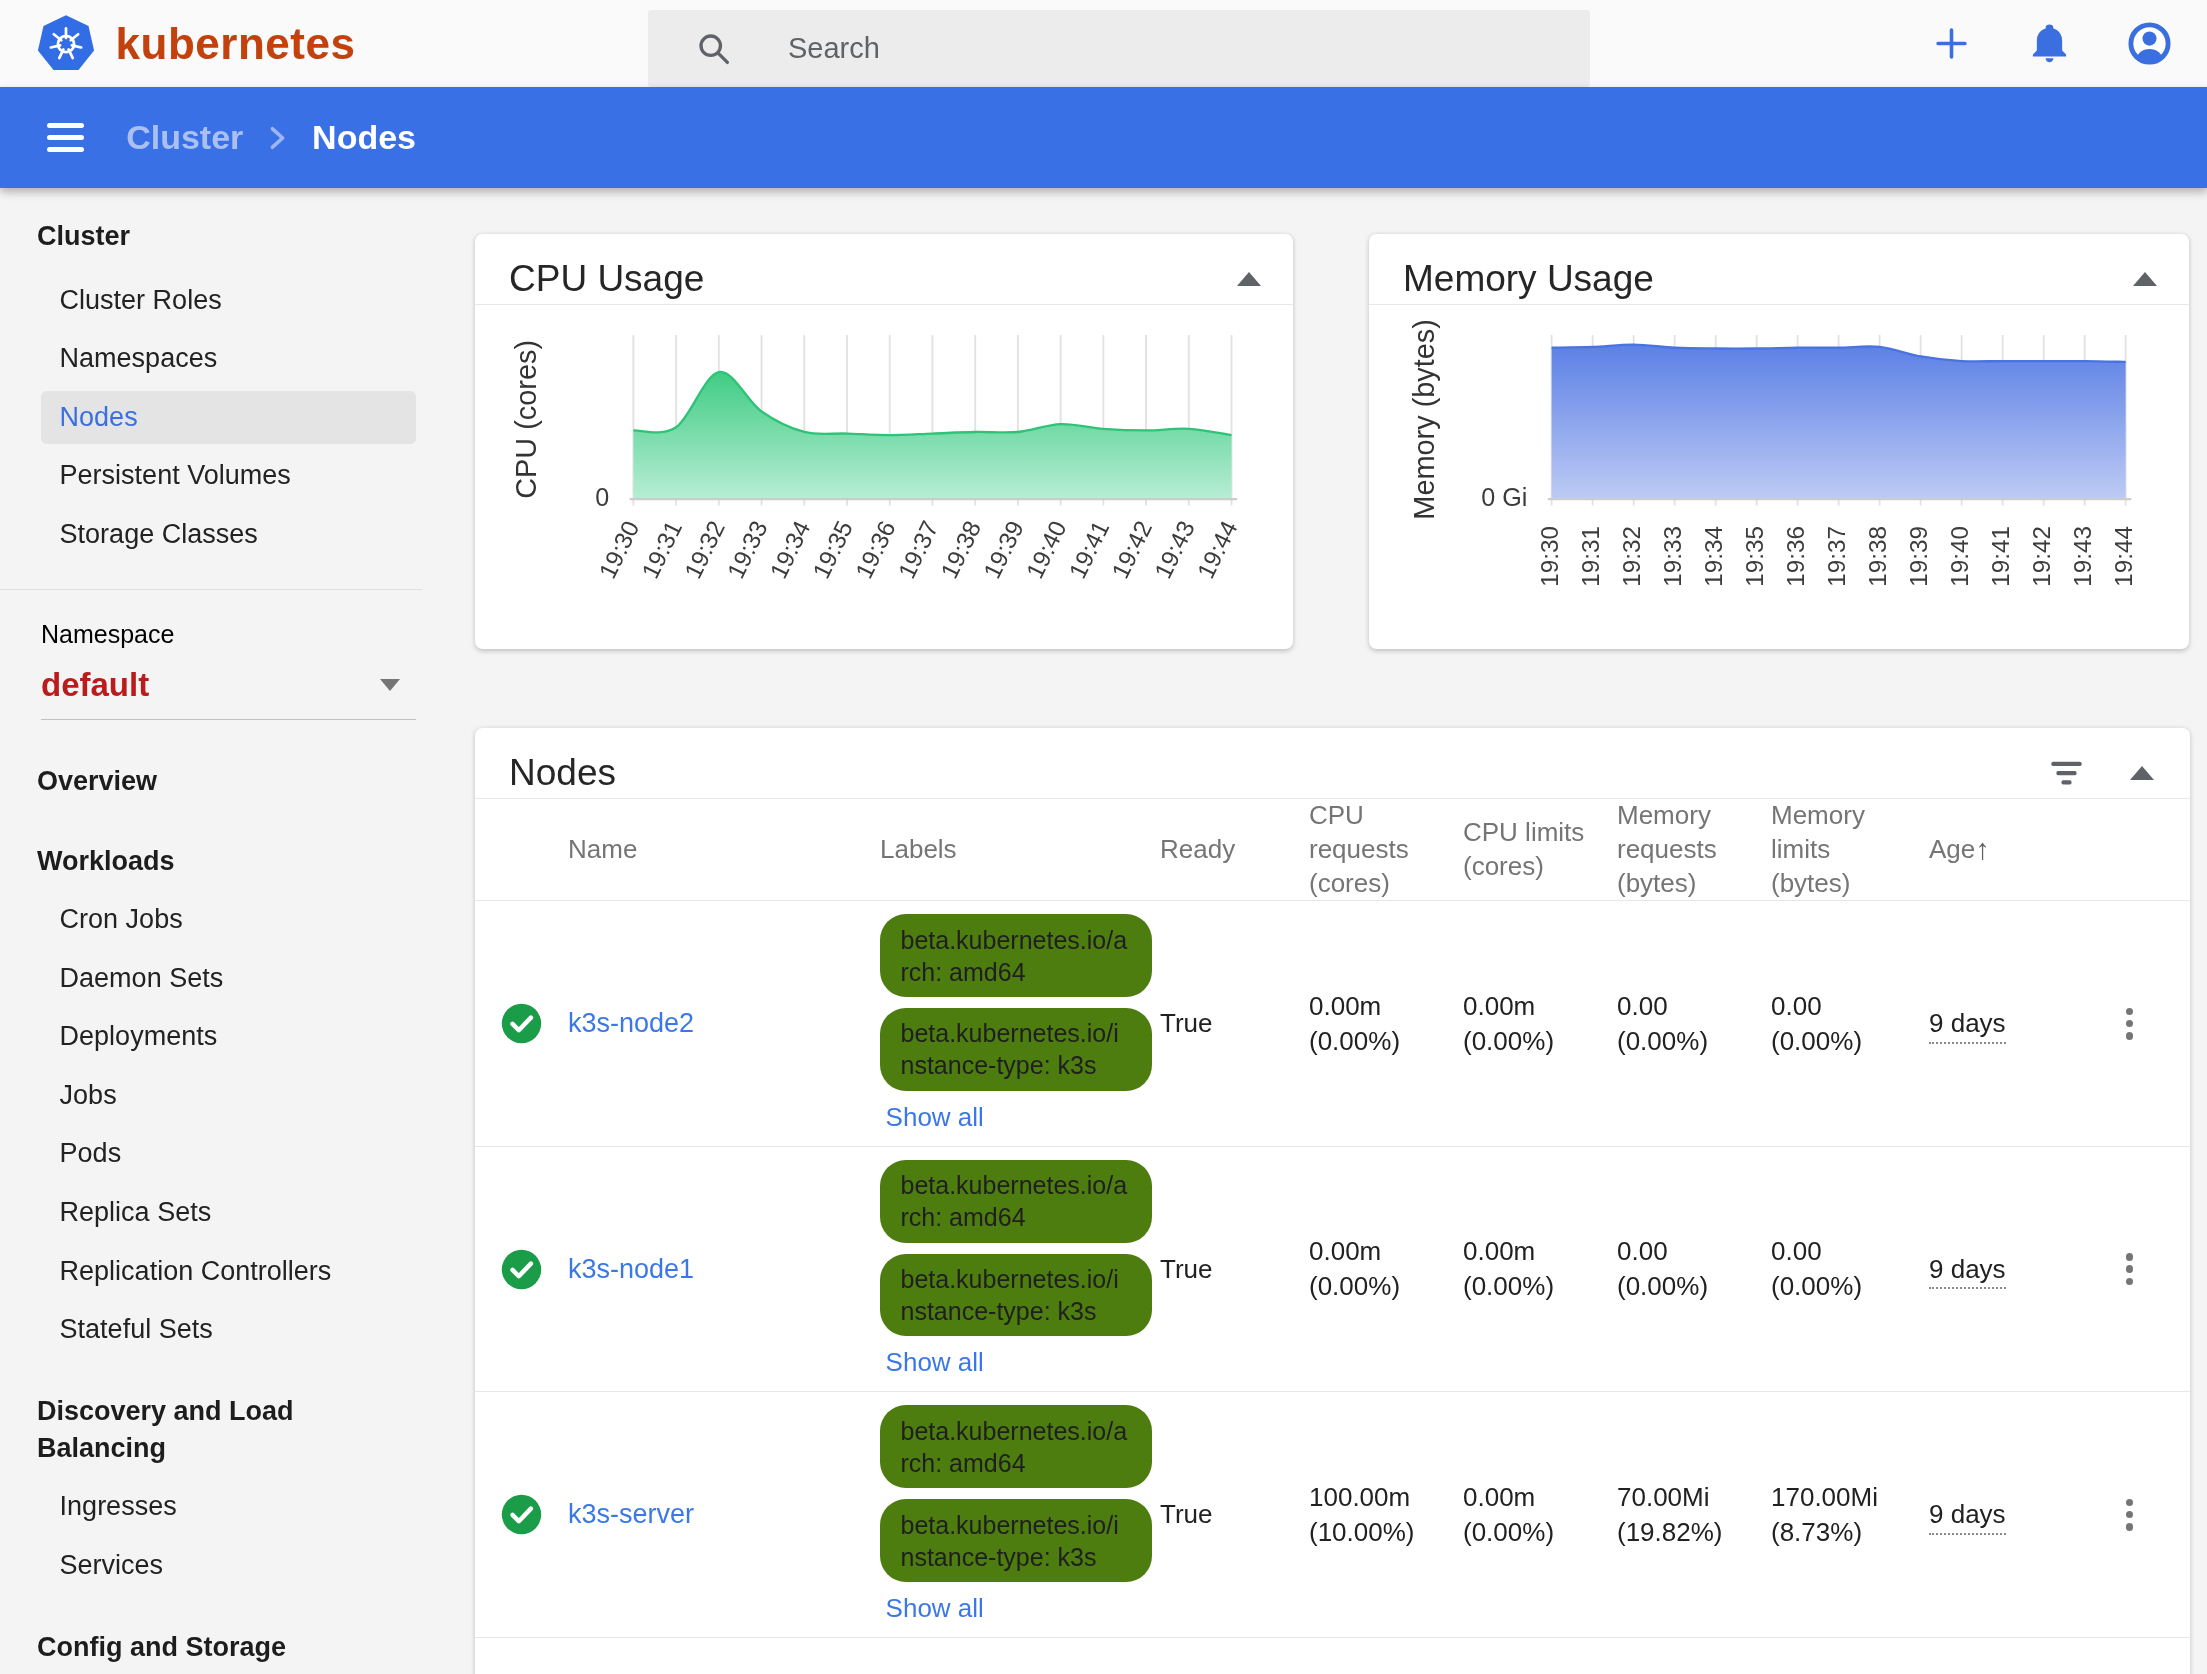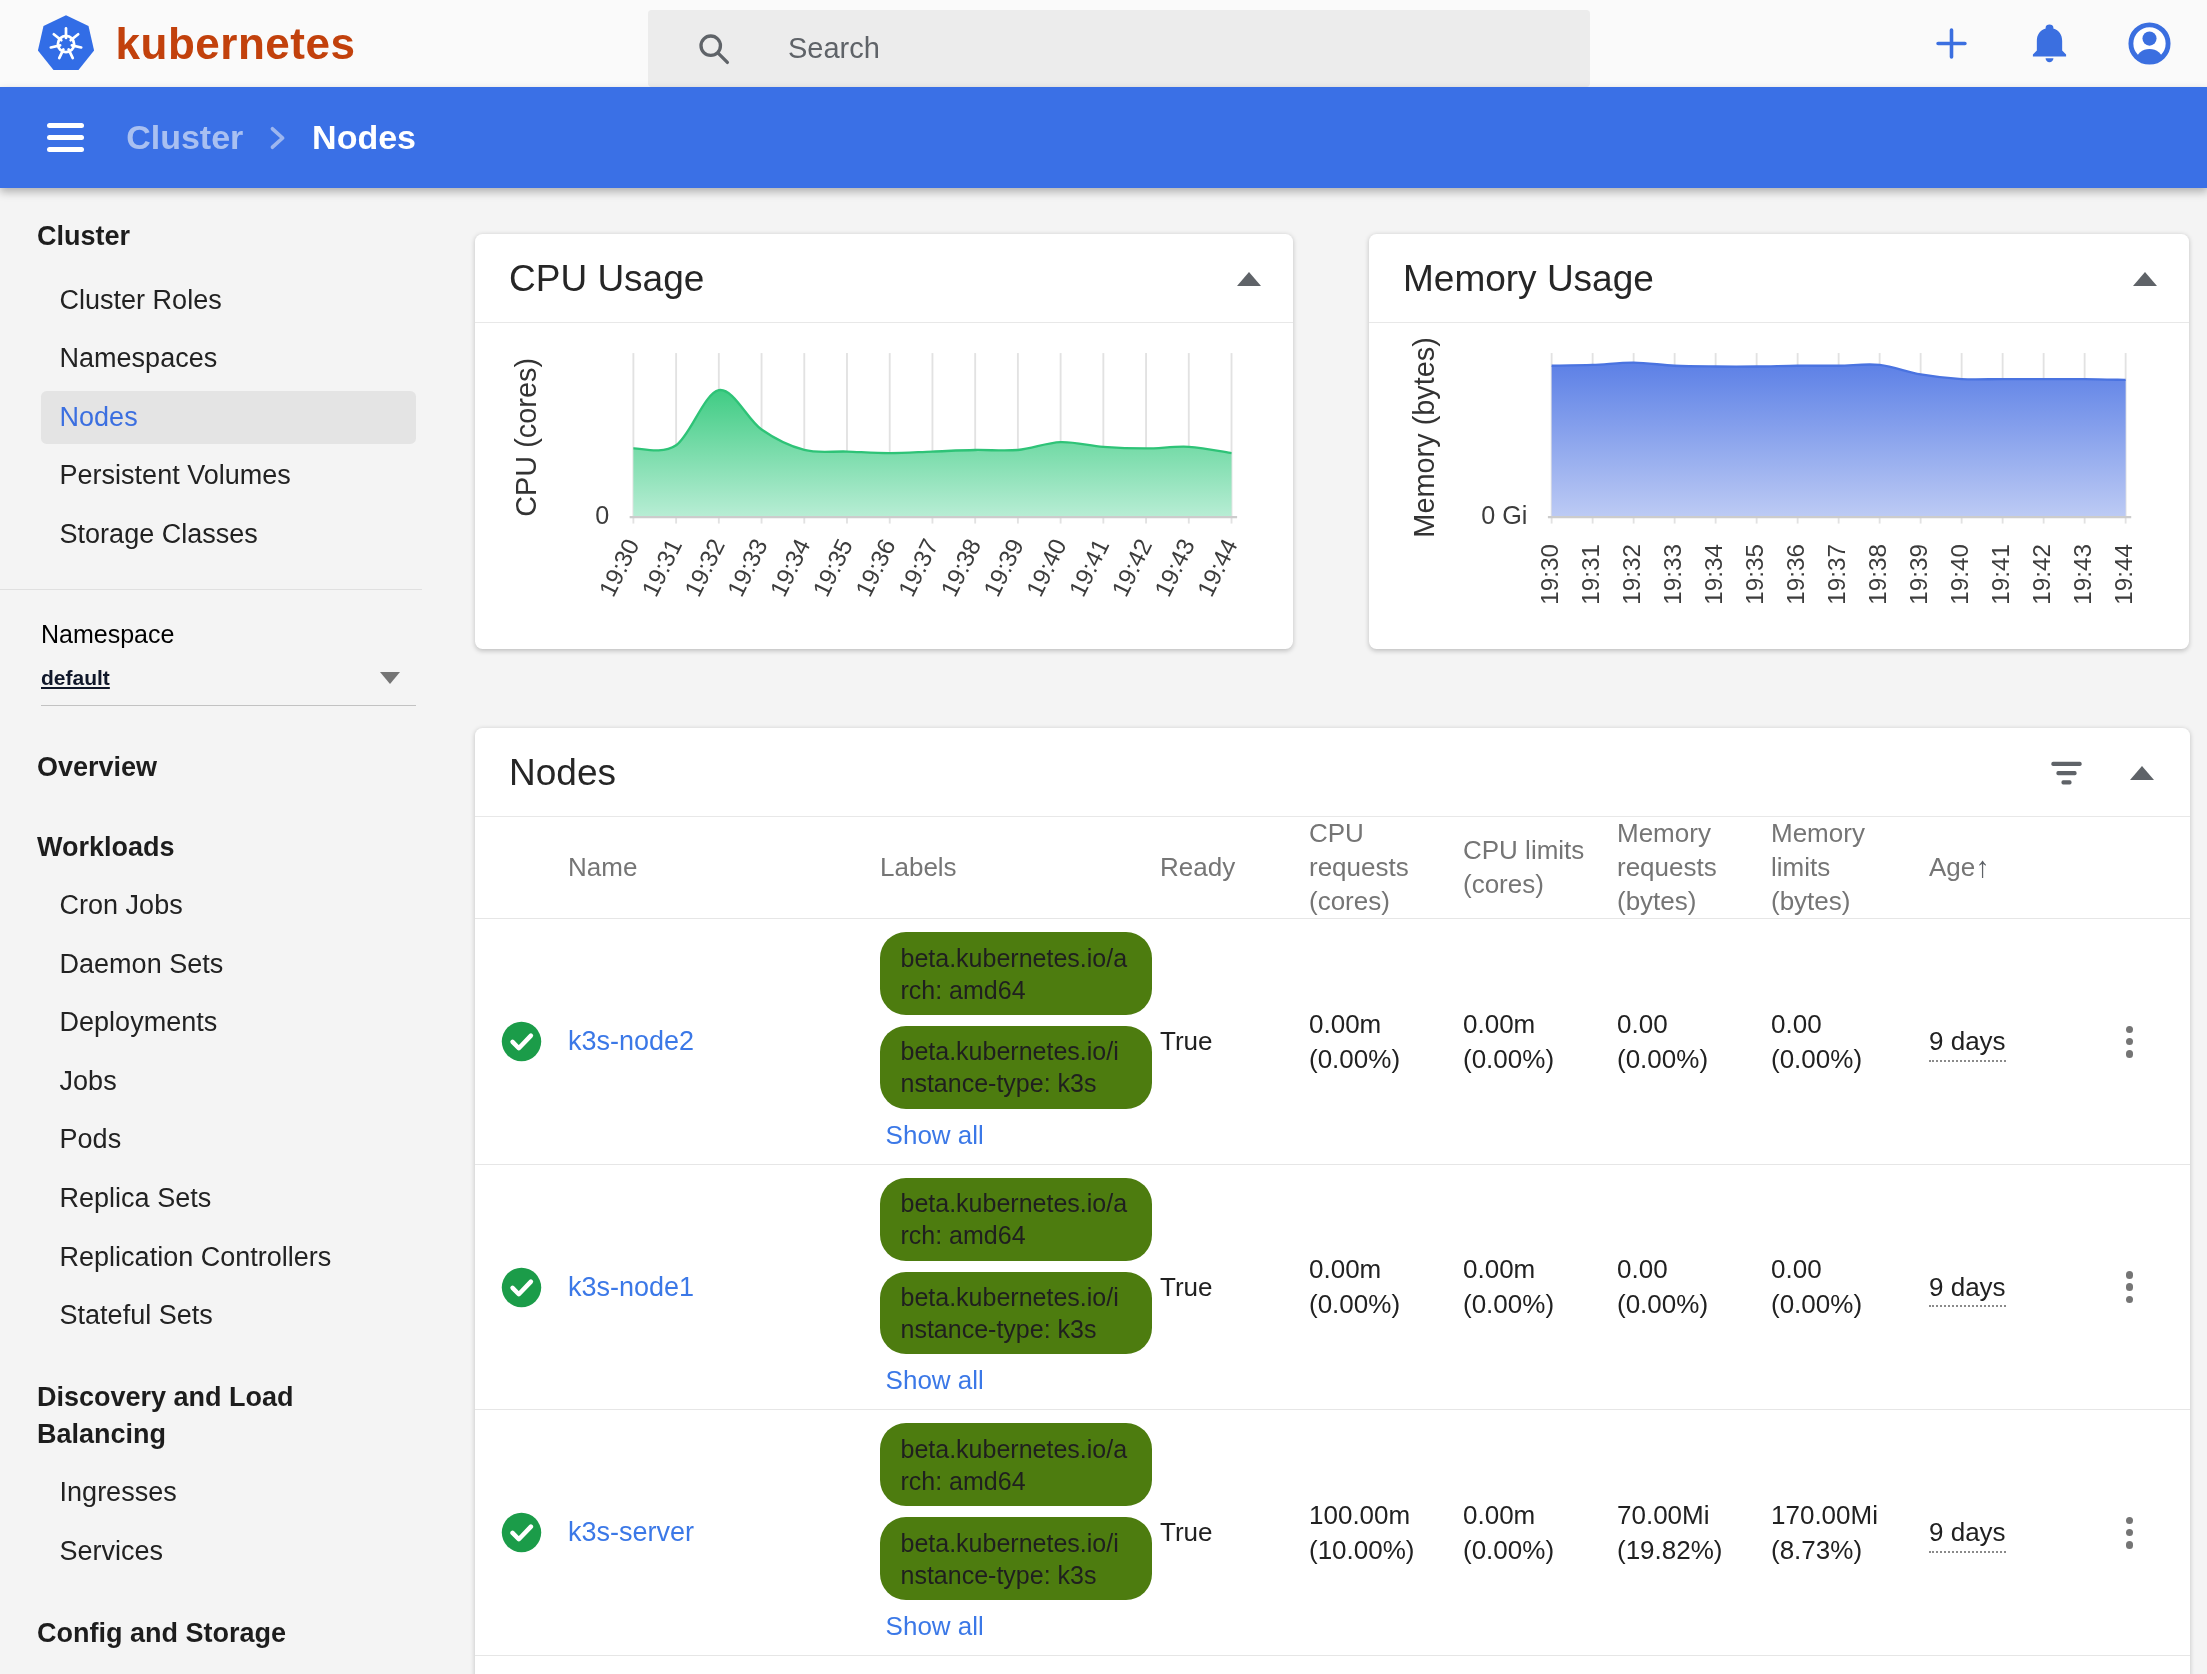--- a/index.html
+++ b/index.html
@@ -33,34 +33,34 @@
   
   .layout{display:flex;height:1487px;}
   .sidebar{width:422px;flex:none;box-sizing:border-box;padding-top:30px;}
   .side-heading{font-size:27px;font-weight:bold;color:#1d1d1d;padding-left:37px;line-height:37px;}
   .side-item{display:flex;align-items:center;height:53px;margin:5.6px 5.6px 0 41px;padding-left:18.6px;
     font-size:27px;color:#222;border-radius:5.6px;cursor:pointer;}
   .side-item.selected{background:#e4e4e4;color:#3b6fe0;}
   .side-divider{border:none;border-top:1.9px solid #e0e0e0;margin:28px 0 0 0;}
   .ns-label{font-size:25px;color:#000000;padding-left:41px;margin-top:30px;}
   .ns-select{display:flex;align-items:center;justify-content:space-between;margin:17px 22.4px 0 41px;cursor:pointer;}
-  .ns-value{font-size:21px;font-weight:bold;color:#0f172a;text-decoration:underline;}
+  .ns-value{font-size:33px;font-weight:bold;color:#b91c1c;}
   .caret-down{width:0;height:0;border-left:10.3px solid transparent;border-right:10.3px solid transparent;
     border-top:12px solid #757575;}
   .ns-underline{border:none;border-top:1.9px solid #c2c2c2;margin:15px 5.6px 0 41px;}
   .mt-lg{margin-top:43px;}
   .mt-md{margin-top:37px;}
   
   .main{flex:1;box-sizing:border-box;padding:46px 17px 0 53px;}
   .card{background:#fff;border-radius:7.5px;box-shadow:0 1.9px 5.6px rgba(0,0,0,.22);}
   .charts-row{display:flex;gap:76px;margin-bottom:79px;}
   .chart-card{width:818px;height:415px;display:flex;flex-direction:column;box-sizing:border-box;}
   .chart-card.mem{width:820px;}
   .card-head{display:flex;align-items:center;justify-content:space-between;
-    padding:24px 32px 22px 34px;border-bottom:1.9px solid #e8e8e8;}
+    padding:24px 32px 4px 34px;border-bottom:1.9px solid #e8e8e8;}
   .card-title{font-size:37px;color:#262626;font-weight:normal;margin:0;}
   .caret-up{width:0;height:0;border-left:12px solid transparent;border-right:12px solid transparent;
     border-bottom:14px solid #5f6368;cursor:pointer;}
   svg.chart{display:block;margin-top:1.9px;font-family:inherit;}
   
   .nodes-card{width:1715px;}
   .nodes-head-icons{display:flex;align-items:center;gap:43px;margin-right:3.7px;}
   .grid-cols{display:grid;grid-template-columns:93px 312px 280px 149px 154px 154px 154px 158px 140px 1fr;}
   .thead{align-items:center;min-height:89px;border-bottom:1.9px solid #e6e6e6;color:#757575;
     font-size:26px;line-height:1.3;}

